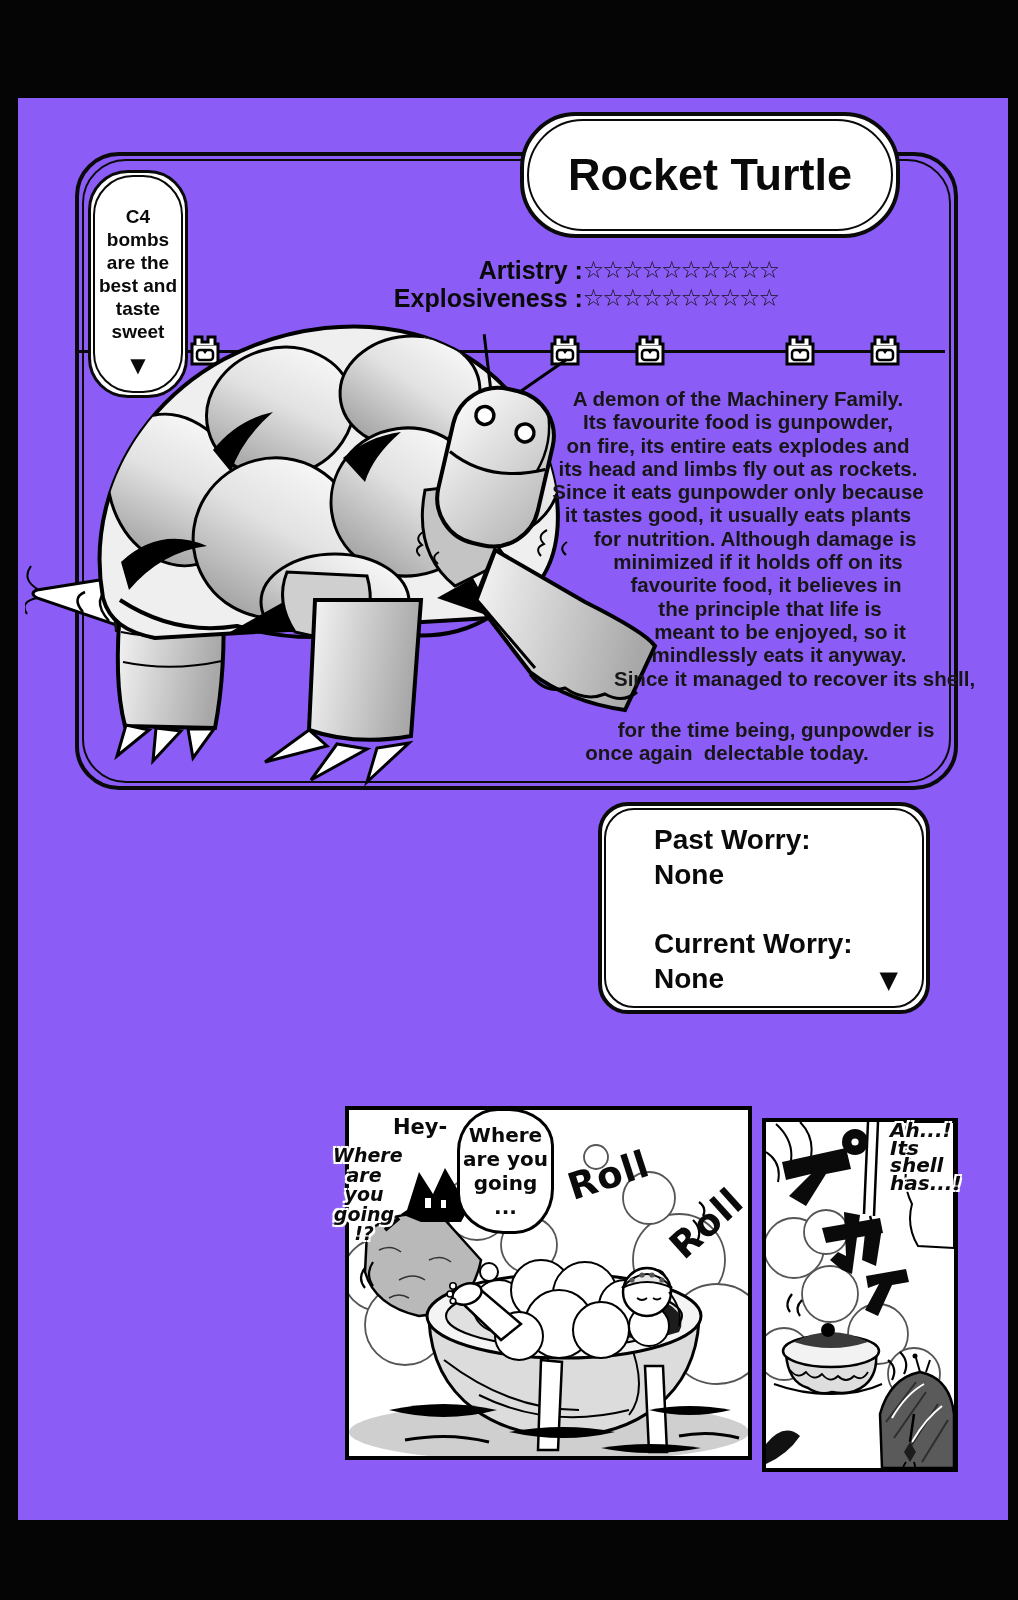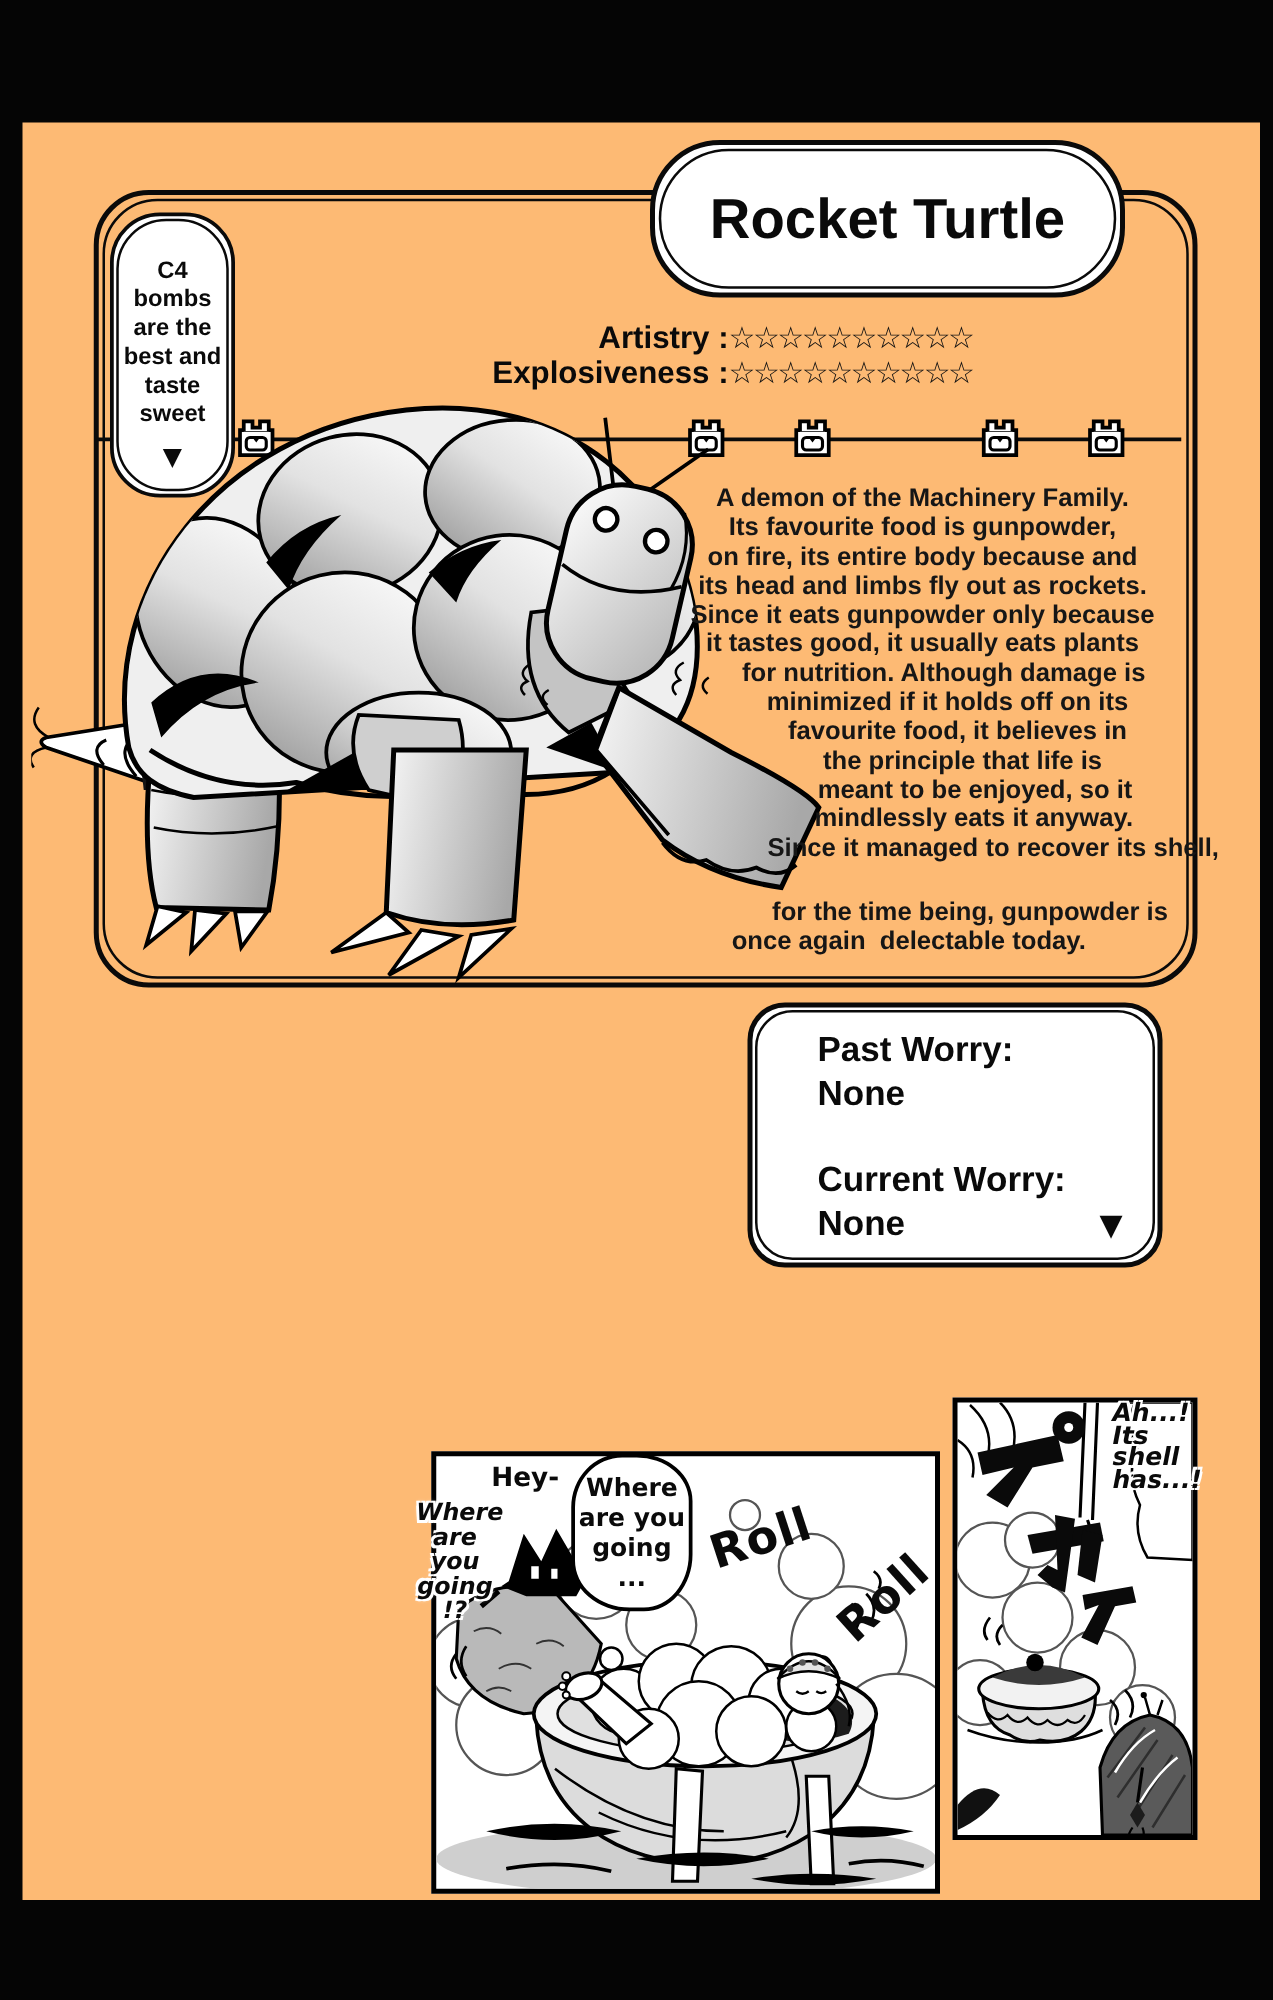--- a/index.html
+++ b/index.html
@@ -2,21 +2,21 @@
 <html><head>
 <meta charset="utf-8">
 <style>
   html,body{margin:0;padding:0;}
   body{
     width:1018px;height:1600px;position:relative;background:#050505;
     font-family:"Liberation Sans",sans-serif;overflow:hidden;
   }
   .abs{position:absolute;}
   .paper{
-    position:absolute;left:18px;top:98px;width:990px;height:1422px;background:#fdba74;
+    position:absolute;left:18px;top:98px;width:990px;height:1422px;background:#8b5cf6;
   }
   
   .frame{position:absolute;background:#fff;border:4px solid #0a0a0a;box-sizing:border-box;}
   .frame::before{
     content:"";position:absolute;inset:3px;border:2px solid #0a0a0a;border-radius:inherit;pointer-events:none;
   }
   .card{left:57px;top:54px;width:883px;height:638px;border-radius:44px;background:transparent;}
   .title-box{left:502px;top:14px;width:380px;height:126px;border-radius:56px;display:flex;align-items:center;justify-content:center;z-index:6;}
   .title-box .t{font-size:45px;font-weight:700;letter-spacing:0px;color:#0a0a0a;}
   .c4-bubble{left:70px;top:72px;width:100px;height:228px;border-radius:40px;z-index:5;border-width:3px;}
@@ -50,21 +50,21 @@
   .desc-line:nth-child(17){margin-left:-12px;}
   
   .worry-box{left:580px;top:704px;width:332px;height:212px;border-radius:30px;}
   .worry-box::before{inset:2px;border-width:2px;}
   .worry-text{position:absolute;left:28px;top:16px;font-weight:700;color:#0a0a0a;margin-left:24px;}
   .worry-line{font-size:28px;line-height:35px;}
   .worry-gap{height:34px;}
   .worry-pointer{position:absolute;right:28px;bottom:16px;font-size:24px;}
   
   .panel{position:absolute;border:4px solid #000;background:#fff;box-sizing:border-box;}
-  .panel-left{left:327px;top:1063px;width:407px;height:354px;}
+  .panel-left{left:327px;top:1008px;width:407px;height:354px;}
   .panel-right{left:744px;top:1020px;width:196px;height:354px;}
   .scene{position:absolute;inset:0;}
   .comic{font-family:"DejaVu Sans",sans-serif;font-weight:700;color:#0a0a0a;}
   .hey{left:44px;top:5px;font-size:21px;z-index:5;}
   .speech-bubble{
     left:108px;top:-2px;width:97px;height:126px;background:#fff;border:3px solid #000;
     border-radius:42% 46% 40% 48% / 34% 30% 36% 32%;z-index:4;box-sizing:border-box;
     display:flex;flex-direction:column;justify-content:center;
   }
   .speech-bubble div{text-align:center;font-size:20px;line-height:24px;}
@@ -213,21 +213,21 @@
     </div>
     <div class="stat-row">
       <span class="stat-label">Explosiveness :</span>
       <span class="stat-stars">☆☆☆☆☆☆☆☆☆☆</span>
     </div>
   </div>
 
   <div class="abs desc">
       <div class="desc-line">A demon of the Machinery Family.</div>
       <div class="desc-line">Its favourite food is gunpowder,</div>
-      <div class="desc-line">on fire, its entire body because and</div>
+      <div class="desc-line">on fire, its entire eats explodes and</div>
       <div class="desc-line">its head and limbs fly out as rockets.</div>
       <div class="desc-line">Since it eats gunpowder only because</div>
       <div class="desc-line">it tastes good, it usually eats plants</div>
       <div class="desc-line">for nutrition. Although damage is</div>
       <div class="desc-line">minimized if it holds off on its</div>
       <div class="desc-line">favourite food, it believes in</div>
       <div class="desc-line">the principle that life is</div>
       <div class="desc-line">meant to be enjoyed, so it</div>
       <div class="desc-line">mindlessly eats it anyway.</div>
       <div class="desc-line">Since it managed to recover its shell,</div>

